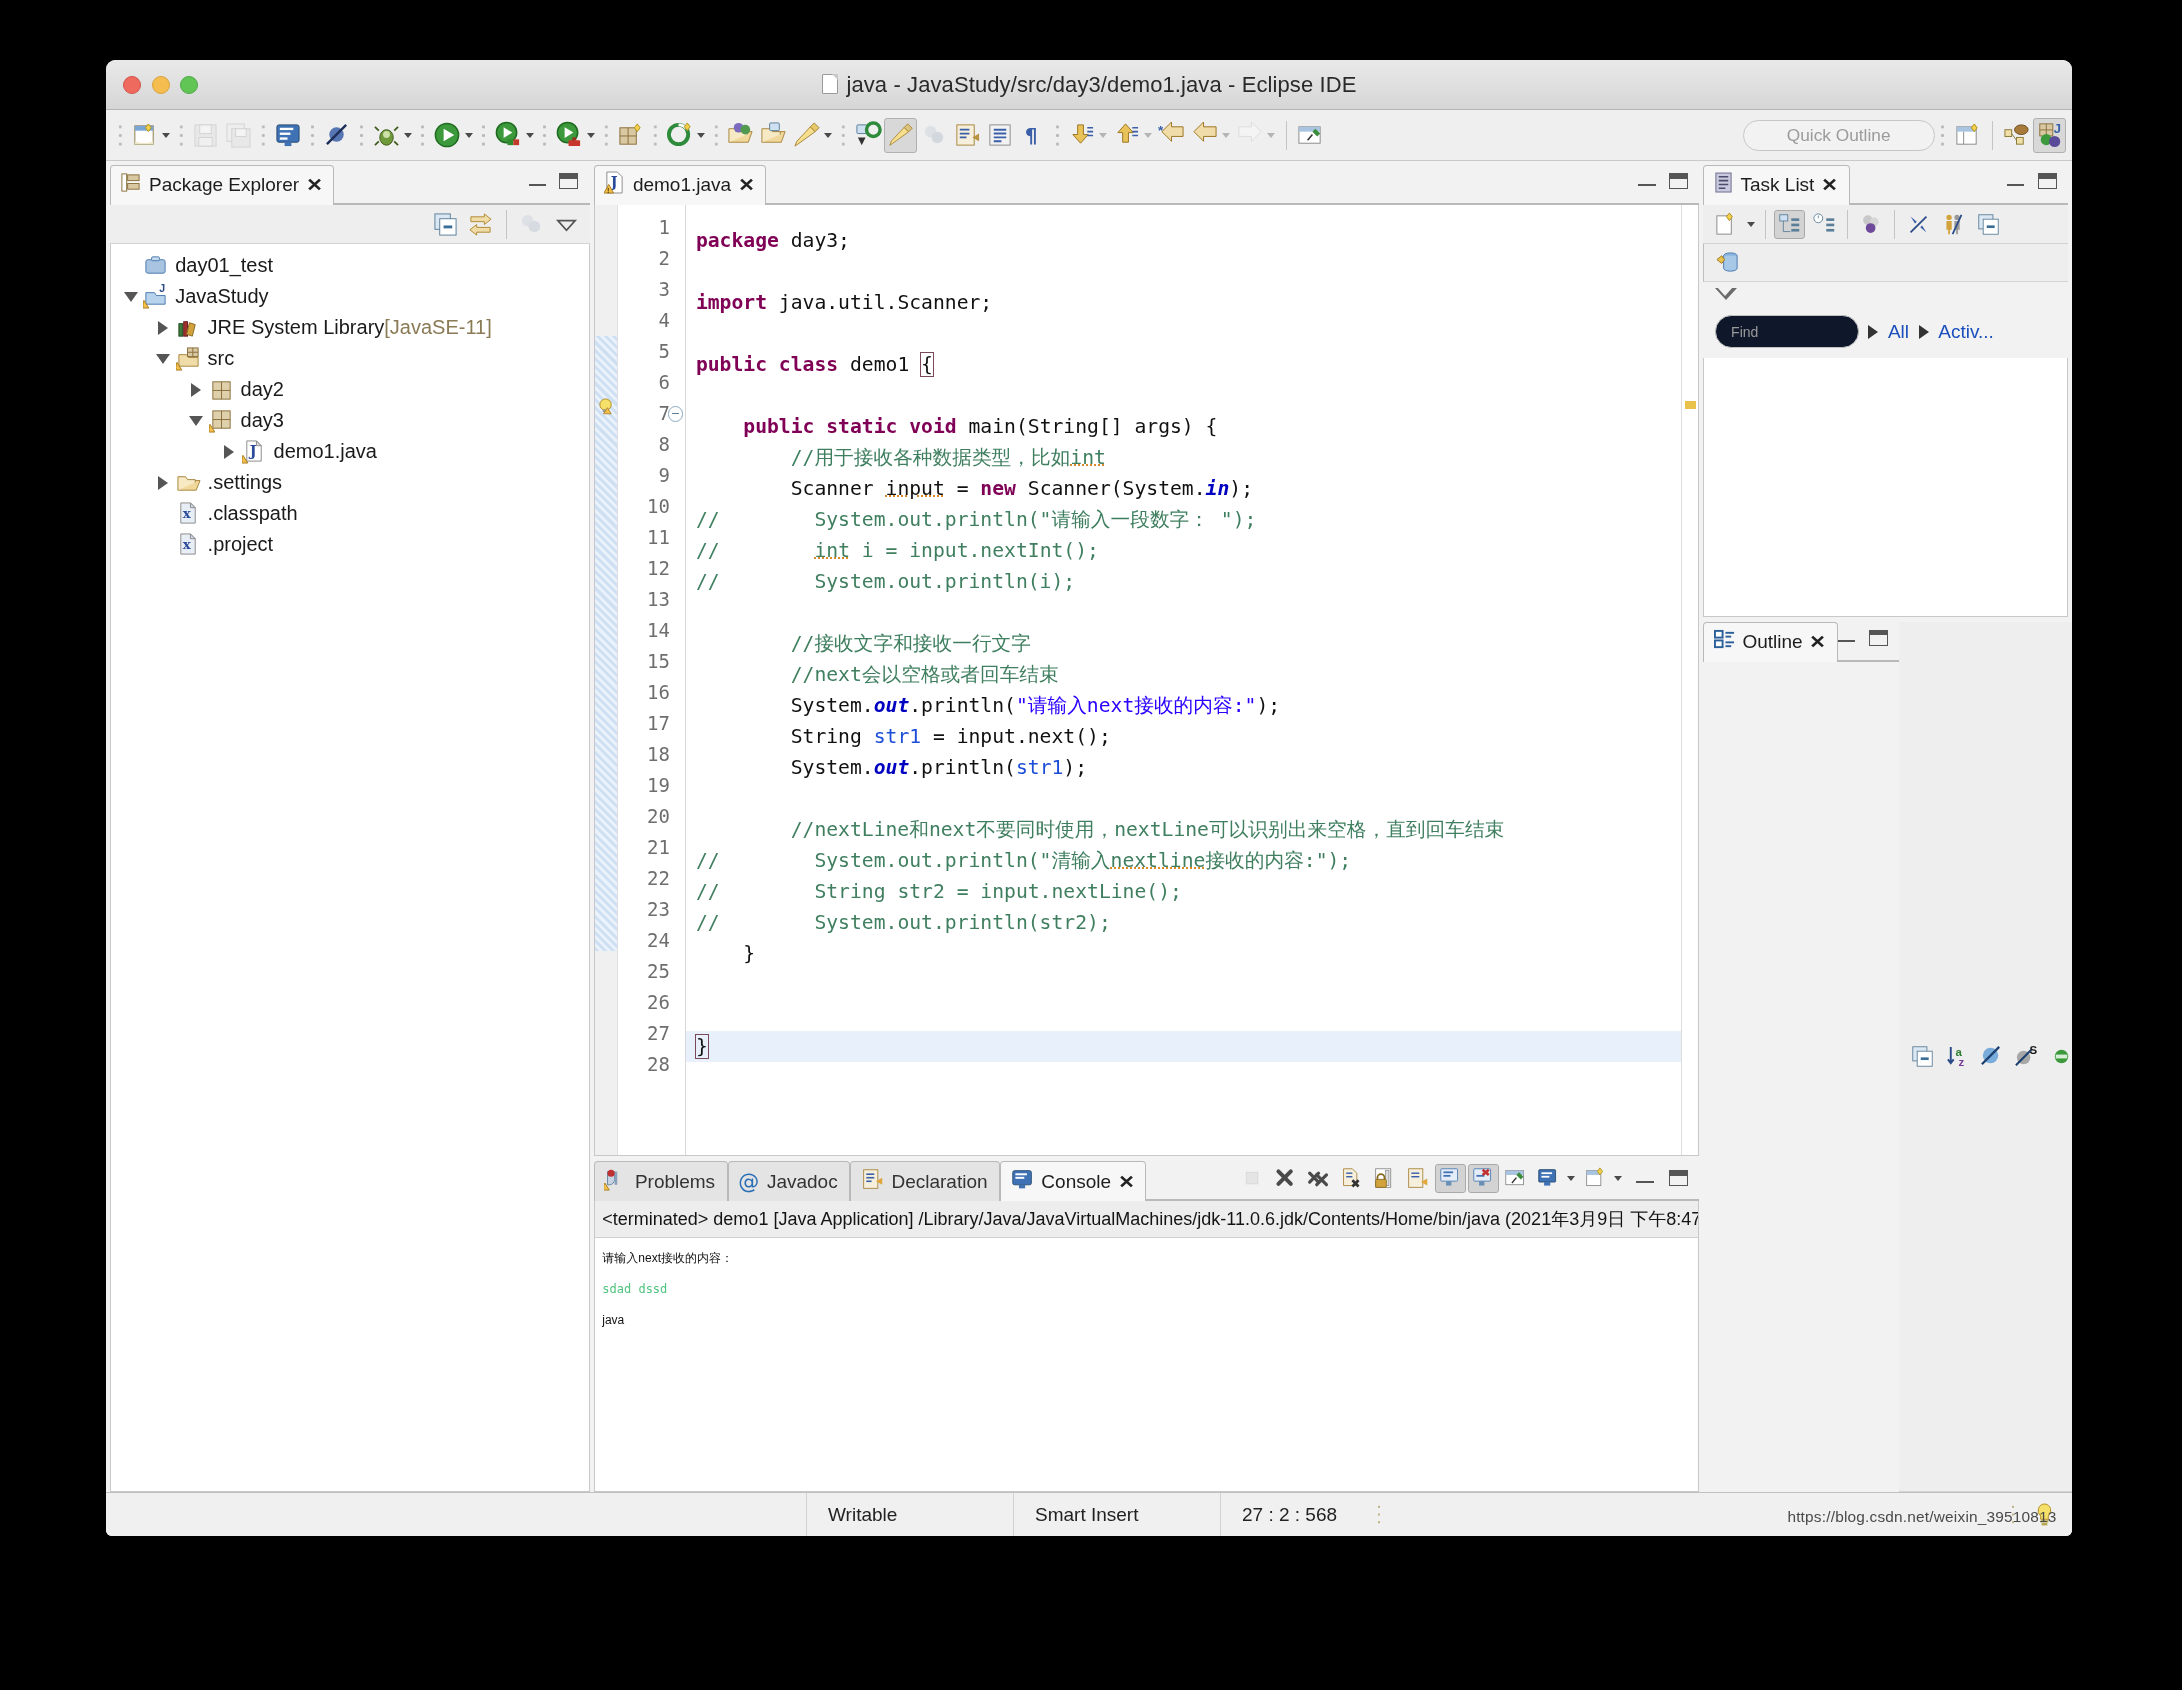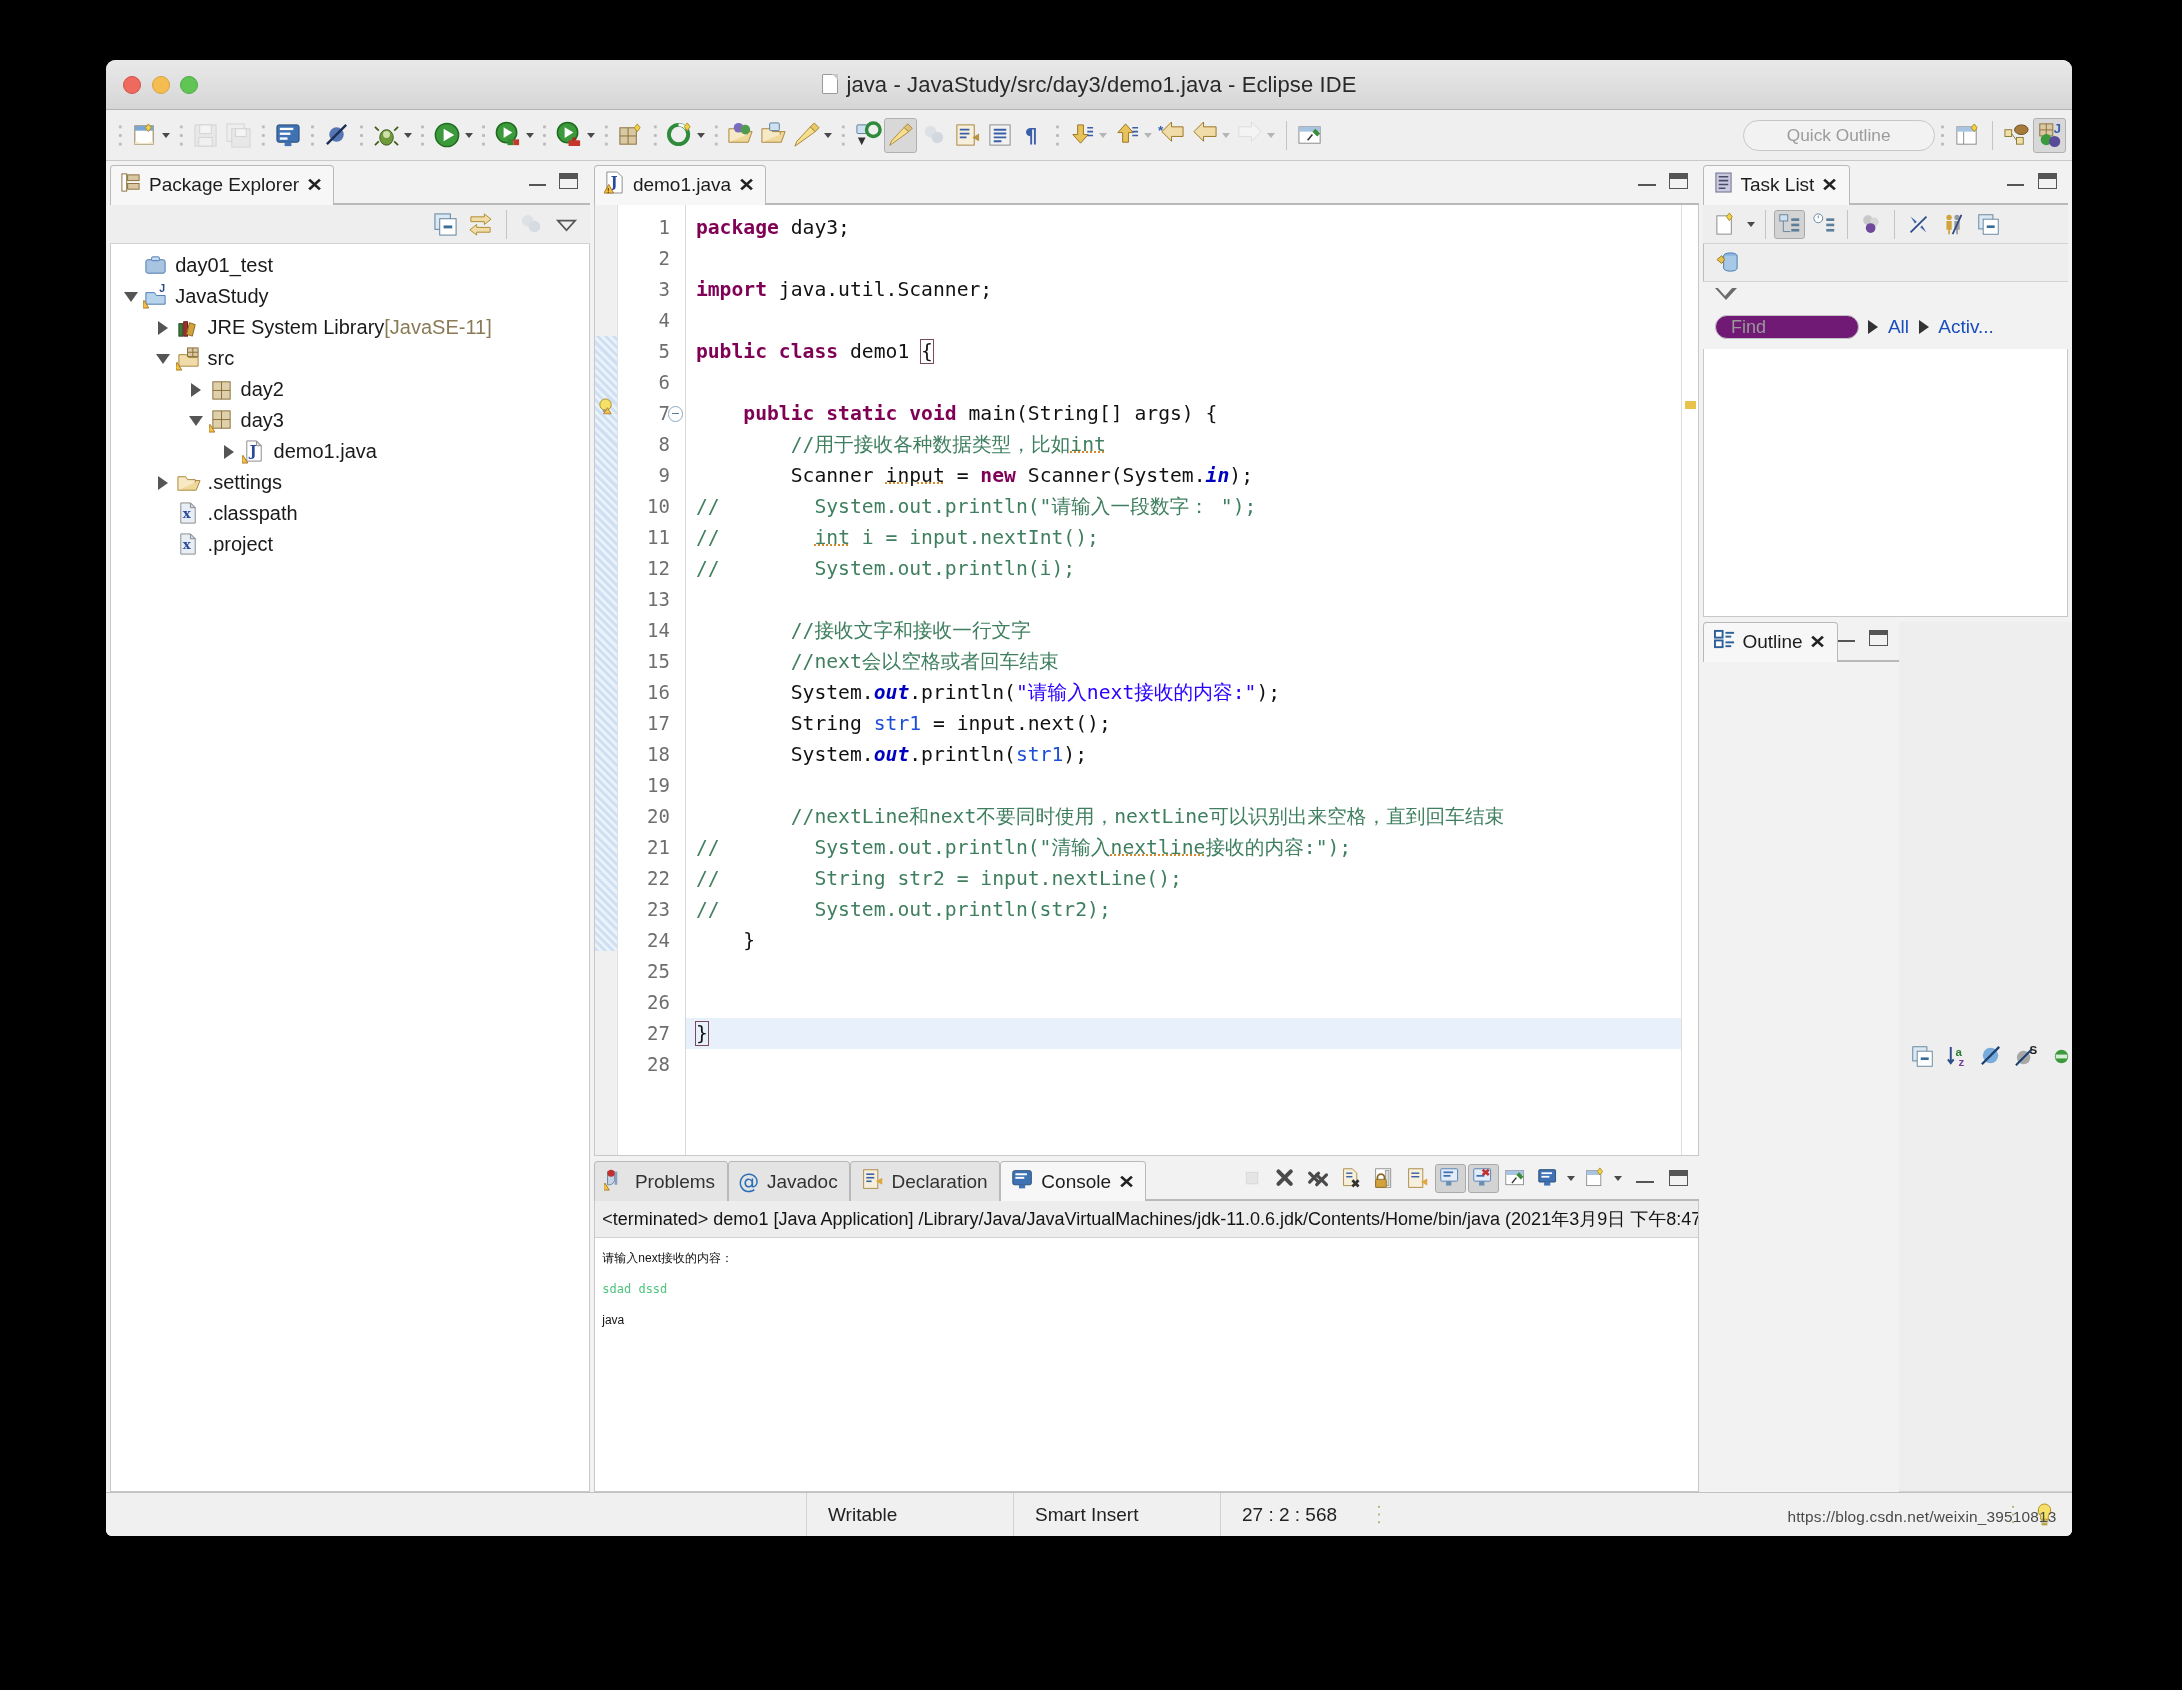--- a/index.html
+++ b/index.html
@@ -172,21 +172,21 @@
     padding-right: 7.7px; color: #6e6e6e;
     font-family: "DejaVu Sans Mono", monospace; font-size: 19px; line-height: 31px;
     padding-top: 7.7px; position: relative;
   }
   .fold {
     position: absolute; right: -13.4px; width: 15.4px; height: 15.4px; border-radius: 50%;
     border: 1.4px solid #8aa9c0; background: #fff;
   }
   .fold::after { content:""; position:absolute; left:2.9px; right:2.9px; top:5.8px; height:1.4px; background:#5b7f99; }
   .code {
-    flex: 1 1 auto; position: relative; padding-top: 7px; overflow: hidden;
+    flex: 1 1 auto; position: relative; padding-top: 20px; overflow: hidden;
     border-left: 1px solid #d8d8d8; margin-left: 7.7px;
   }
   .cl {
     height: 31px; line-height: 31px; white-space: pre;
     font-family: "DejaVu Sans Mono", monospace; font-size: 19.7px; color: #111;
     padding-left: 9.6px;
   }
   .cl.cur { background: #e8f0fb; }
   .kw { color: #7f0055; font-weight: bold; }
   .cm { color: #3f7f5f; }
@@ -215,22 +215,22 @@
     padding: 5.8px 7.7px; font-size: 12px; line-height: 31px; color: #111;
     white-space: pre; font-family: "Liberation Sans", sans-serif;
   }
   .out-green { color: #4ec47e; font-family: "DejaVu Sans Mono", monospace; }
 
   
   .tasklist-panel { flex: 0 0 452px; display: flex; flex-direction: column; }
   .outline-panel { flex: 1 1 auto; display: flex; flex-direction: row; min-height: 0; }
   .find-row { display: flex; align-items: center; gap: 9.6px; padding: 9.6px 11.5px; background: #f2f2f2; }
   .find-box {
-    width: 144px; height: 24px; border: 1px solid #c2c2c2; border-radius: 16.3px;
-    background: #701a75; color: #9a9a9a; font-size: 18px;
+    width: 144px; height: 33px; border: 1px solid #c2c2c2; border-radius: 16.3px;
+    background: #0f172a; color: #9a9a9a; font-size: 14px;
     display: flex; align-items: center; padding-left: 15.4px;
   }
   .tl-link { color: #1a4fbd; font-size: 19px; }
   .tri-right { width:0;height:0;border-top:7.7px solid transparent;border-bottom:7.7px solid transparent;border-left:10.6px solid #333; }
   .arrow-down-outline {
     width: 0; height: 0; border-left: 11.5px solid transparent;
     border-right: 11.5px solid transparent; border-top: 12.5px solid #6b6b6b;
     position: relative;
   }
   .arrow-down-outline::after {

